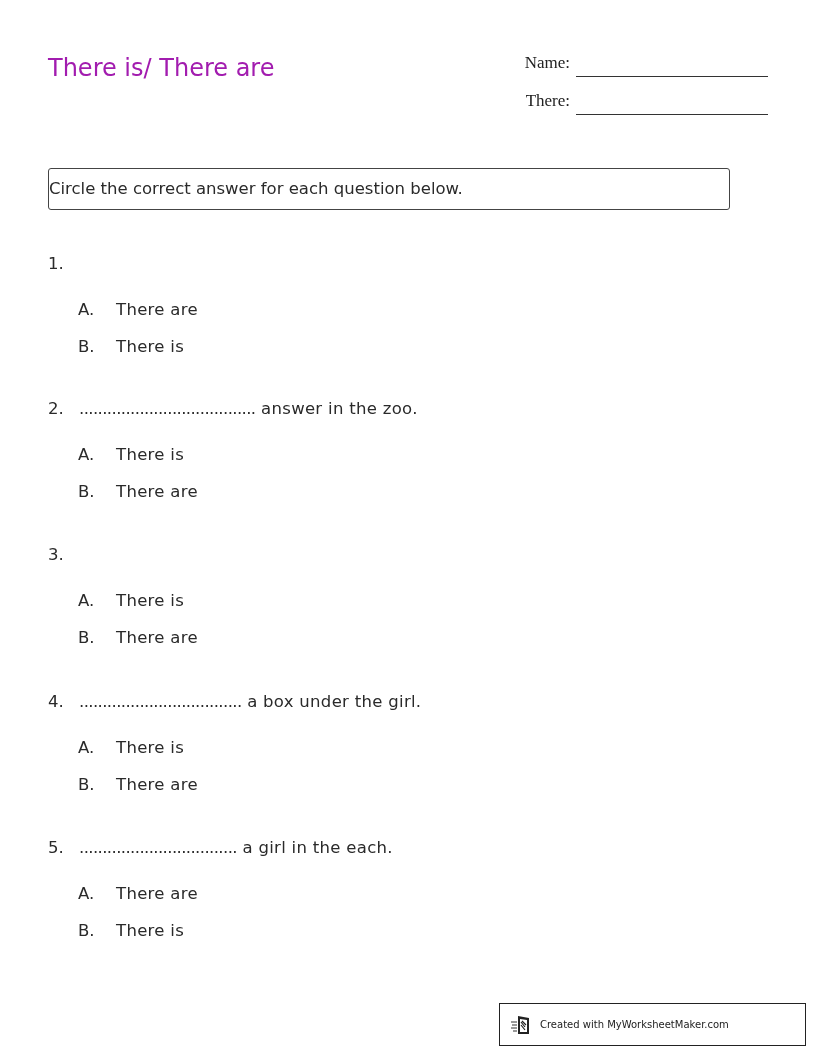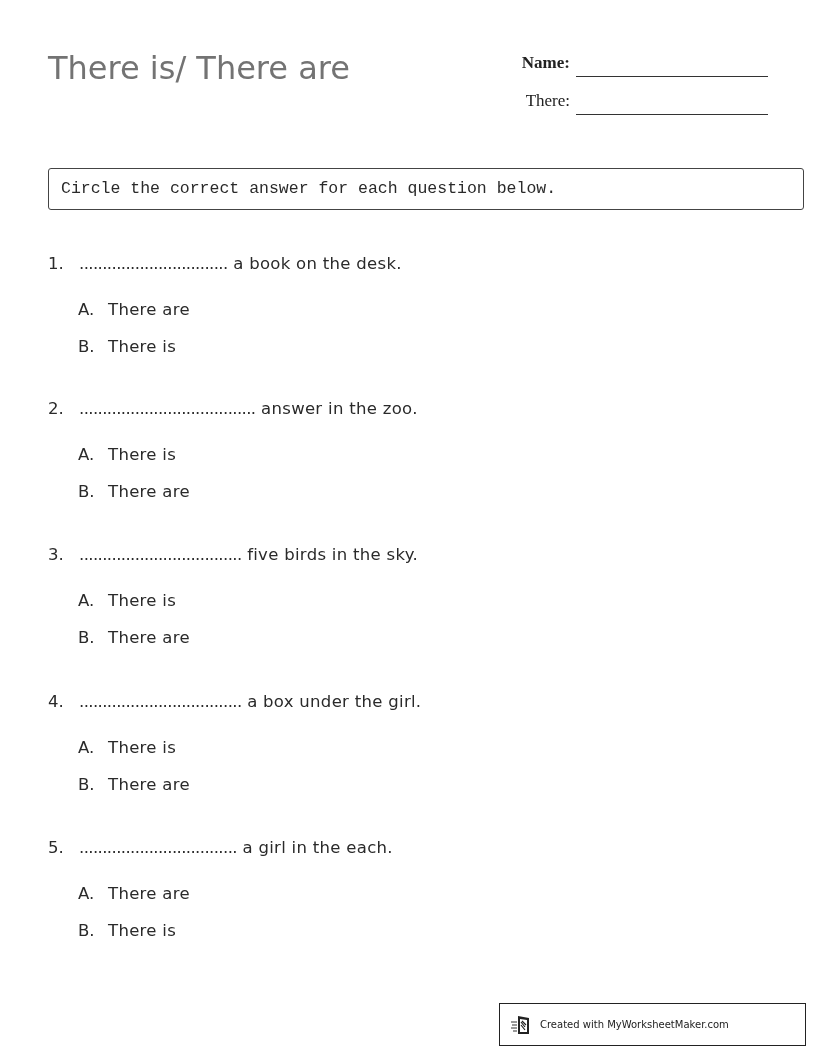--- a/index.html
+++ b/index.html
@@ -12,23 +12,23 @@
       height: 1056px;
       position: relative;
       overflow: hidden;
       color: #2a2a2a;
       font-family: "DejaVu Sans", sans-serif;
     }
     .title {
       position: absolute;
       left: 48px;
       top: 48px;
-      font-size: 32px;
+      font-size: 24px;
       font-weight: normal;
-      color: #737373;
+      color: #a21caf;
       letter-spacing: 0px;
       white-space: nowrap;
       font-family: "DejaVu Sans", sans-serif;
       margin: 0;
       line-height: 40px;
     }
     .meta-row {
       position: absolute;
       left: 500px;
       width: 268px;
@@ -48,31 +48,30 @@
       left: 76px;
       right: 0;
       bottom: 0;
       border-bottom: 1px solid #333;
       height: 0;
     }
     .instructions {
       position: absolute;
       left: 48px;
       top: 168px;
-      width: 756px;
+      width: 682px;
       height: 42px;
       border: 1px solid #444;
       border-radius: 3px;
       box-sizing: border-box;
       font-size: 16.5px;
       line-height: 40px;
-      padding-left: 12px;
+      padding-left: 0;
       color: #2a2a2a;
       white-space: nowrap;
-      font-family: Liberation Mono, monospace;
     }
     .question {
       position: absolute;
       left: 48px;
       width: 720px;
     }
     .q-line {
       font-size: 16.5px;
       line-height: 24px;
       white-space: nowrap;
@@ -100,21 +99,21 @@
       line-height: 24px;
       white-space: nowrap;
     }
     .opt-letter {
       position: absolute;
       left: 30px;
       top: 0;
     }
     .opt-text {
       position: absolute;
-      left: 60px;
+      left: 68px;
       top: 0;
       letter-spacing: 0.3px;
     }
     .opt-a { margin-top: 22px; }
     .opt-b { margin-top: 13px; }
     .footer {
       position: absolute;
       left: 499px;
       top: 1003px;
       width: 307px;
@@ -133,35 +132,34 @@
       margin-left: 10px;
       margin-right: 6px;
       display: inline-block;
     }
   </style>
 </head>
 <body>
 
 <h1 class="title">There is/ There are</h1>
 
-<div class="meta-row" style="top:53px;font-weight:bold;">
+<div class="meta-row" style="top:53px;">
   <span class="label">Name:</span>
   <span class="line"></span>
 </div>
 <div class="meta-row" style="top:91px;">
   <span class="label">There:</span>
   <span class="line"></span>
 </div>
 
 <div class="instructions">Circle the correct answer for each question below.</div>
 
 <div class="question" style="top:252px;">
   <div class="q-line">
     <span class="q-num">1.</span>
-    <span class="q-text"><span class="blank">................................</span> <span>a book on the desk.</span></span>
   </div>
   <div class="option opt-a">
     <span class="opt-letter">A.</span>
     <span class="opt-text">There are</span>
   </div>
   <div class="option opt-b">
     <span class="opt-letter">B.</span>
     <span class="opt-text">There is</span>
   </div>
 </div>
@@ -177,21 +175,20 @@
   </div>
   <div class="option opt-b">
     <span class="opt-letter">B.</span>
     <span class="opt-text">There are</span>
   </div>
 </div>
 
 <div class="question" style="top:543px;">
   <div class="q-line">
     <span class="q-num">3.</span>
-    <span class="q-text"><span class="blank">...................................</span> <span>five birds in the sky.</span></span>
   </div>
   <div class="option opt-a">
     <span class="opt-letter">A.</span>
     <span class="opt-text">There is</span>
   </div>
   <div class="option opt-b">
     <span class="opt-letter">B.</span>
     <span class="opt-text">There are</span>
   </div>
 </div>

